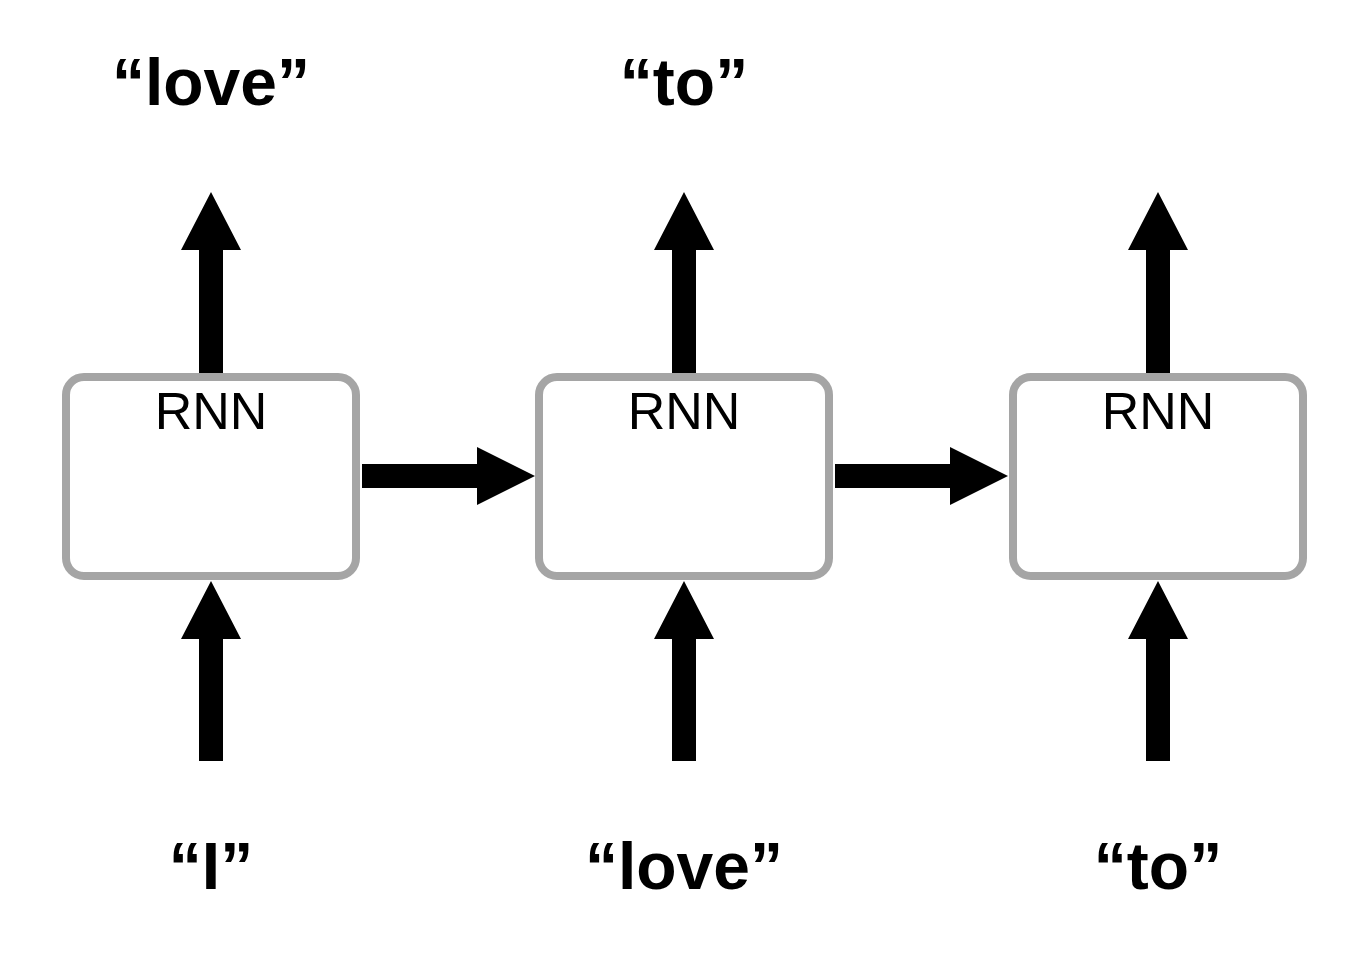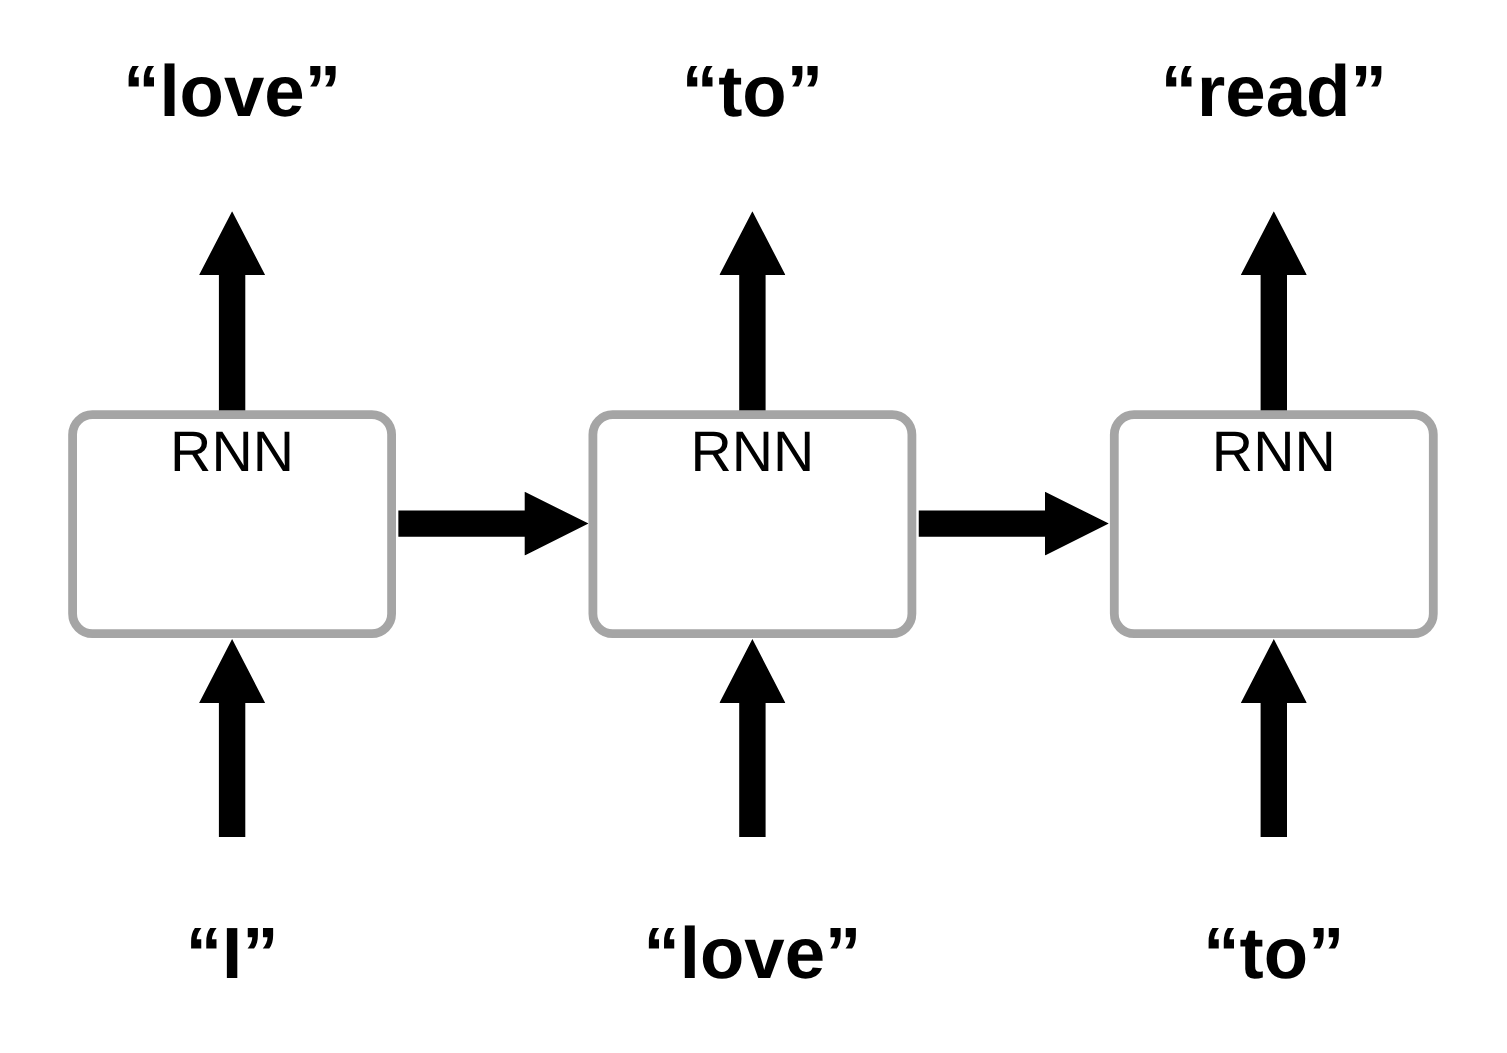--- a/index.html
+++ b/index.html
@@ -49,21 +49,20 @@
   .h1{left:362px;}
   .h2{left:835px;}
 </style>
 </head>
 <body>
 
 <div class="stage">
 
   <div class="word-label out-label c1">“love”</div>
   <div class="word-label out-label c2">“to”</div>
-  <div class="word-label out-label c3">“read”</div>
 
   <div class="arrow up-arrow out-arrow c1">
     <svg viewBox="0 0 60 183" preserveAspectRatio="none">
       <polygon fill="currentColor" points="30,0 60,58 42,58 42,183 18,183 18,58 0,58"></polygon>
     </svg>
   </div>
   <div class="arrow up-arrow out-arrow c2">
     <svg viewBox="0 0 60 183" preserveAspectRatio="none">
       <polygon fill="currentColor" points="30,0 60,58 42,58 42,183 18,183 18,58 0,58"></polygon>
     </svg>

